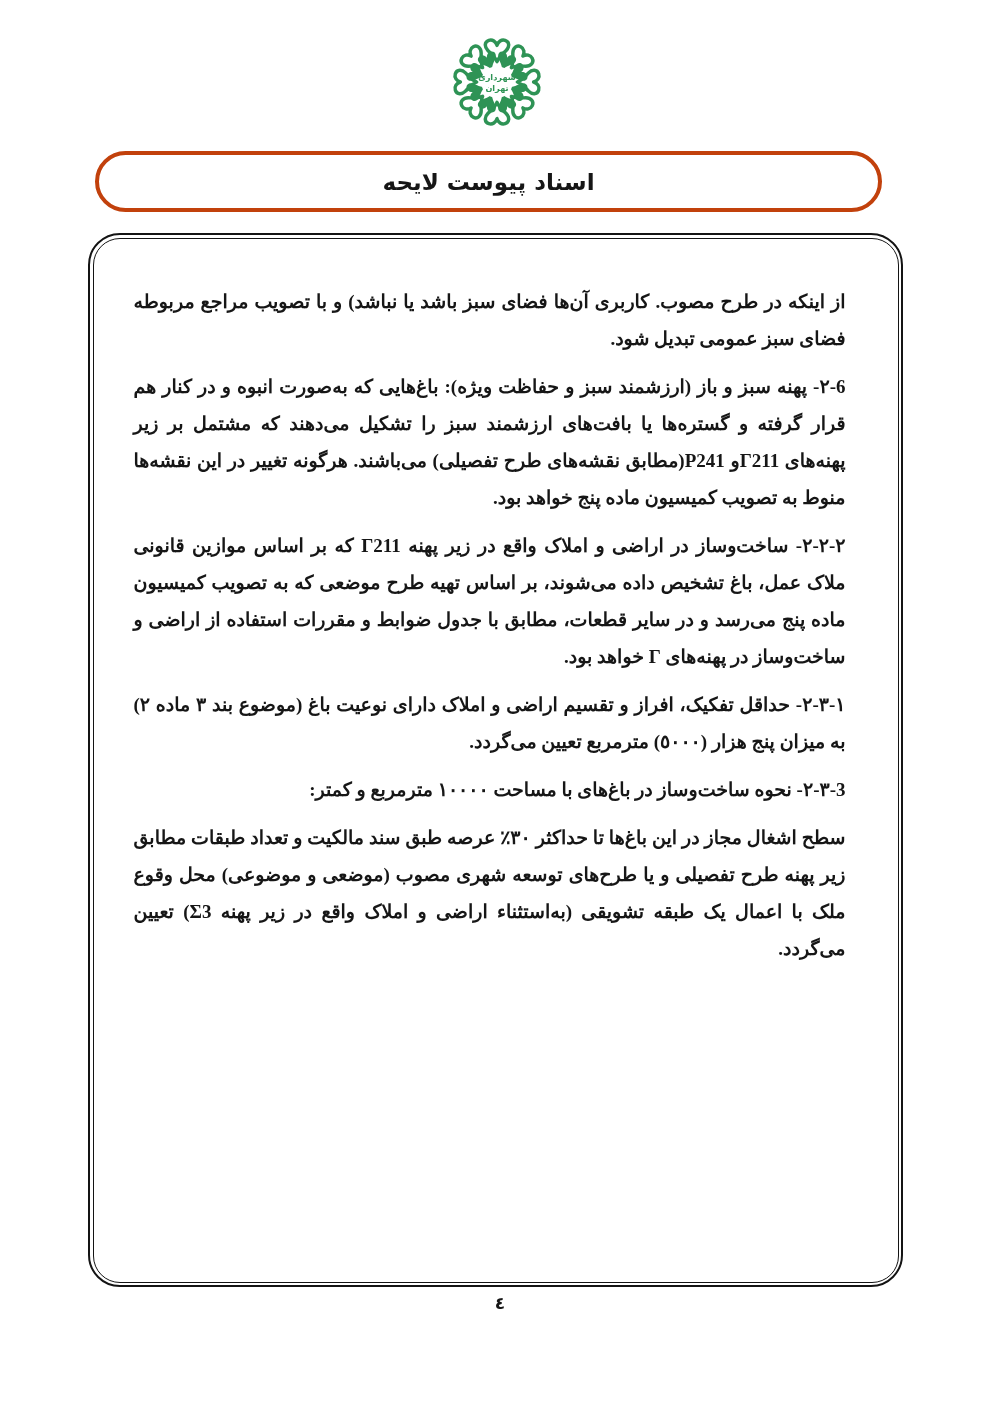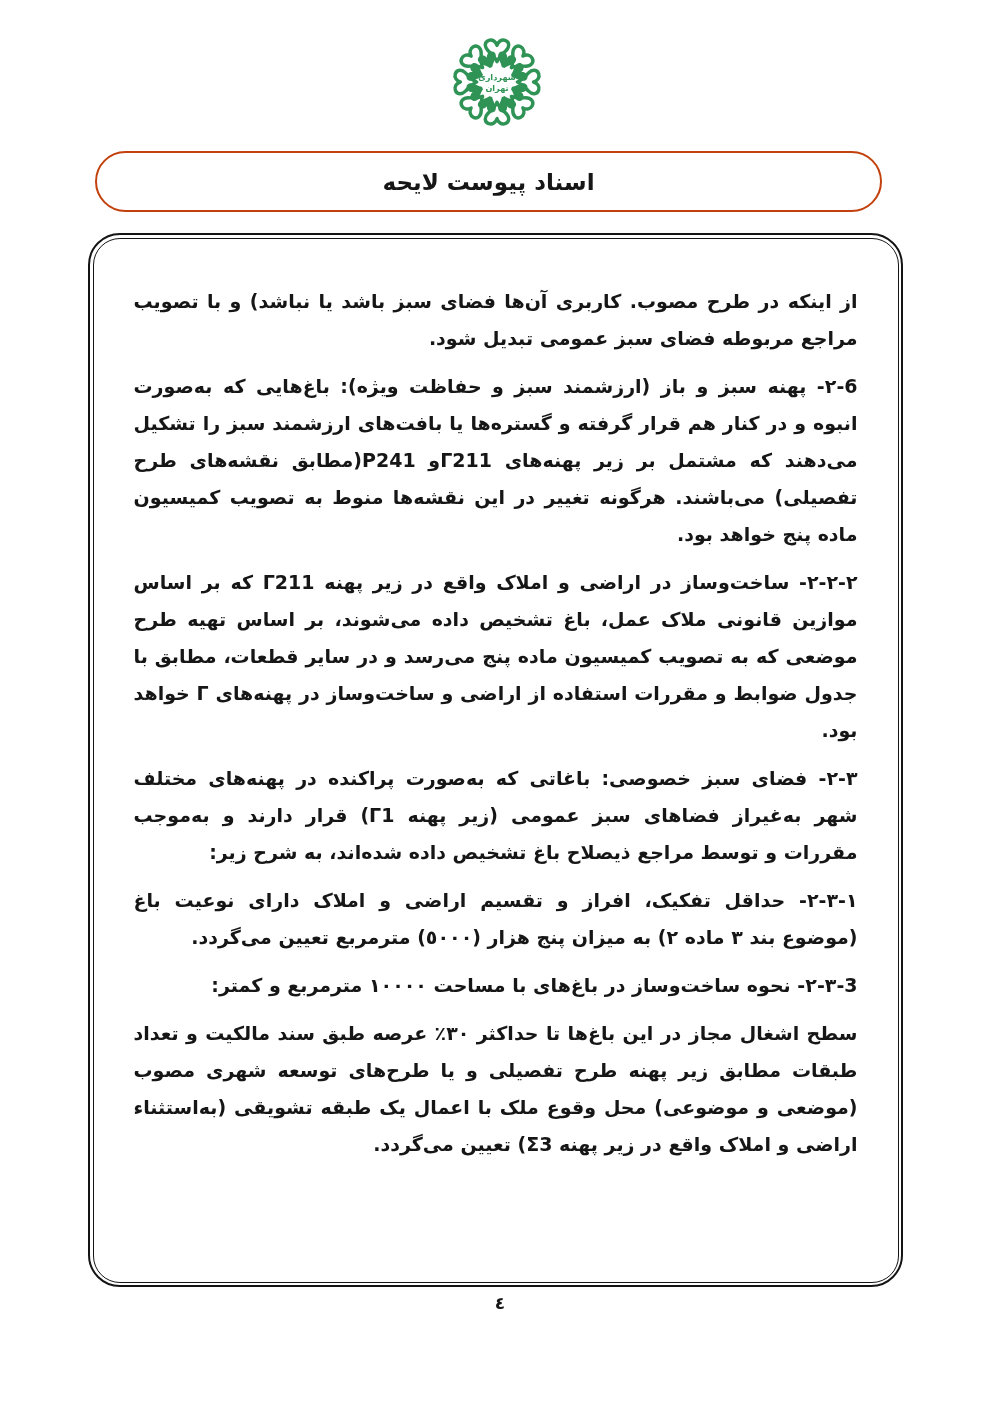--- a/index.html
+++ b/index.html
@@ -7,39 +7,39 @@
     width:1000px; height:1415px; background:#ffffff; position:relative;
     font-family:"DejaVu Sans", sans-serif; color:#161616;
   }
   .page { position:absolute; inset:0; overflow:hidden;border-radius:18px; }
 
   .logo { position:absolute; left:436px; top:18px; width:122px; height:128px; }
   .logo svg { width:100%; height:100%; }
 
   .banner {
     position:absolute; left:95px; top:151px; width:787px; height:61px;
-    border:2px solid #c2410c; border-radius:33px; box-sizing:border-box;
+    border:4px solid #c2410c; border-radius:33px; box-sizing:border-box;
     display:flex; align-items:center; justify-content:center;
   }
   .banner .title { font-size:23px; font-weight:bold; direction:rtl; }
 
   .frame {
     position:absolute; left:88px; top:233px; width:815px; height:1054px;
     border:2px solid #141414; border-radius:32px; box-sizing:border-box;
   }
   .frame-inner {
     position:absolute; inset:2.5px; border:1.5px solid #141414;
     border-radius:27px; overflow:hidden;
   }
   .doc-text {
     position:absolute; inset:0; padding:44px 40px 30px 40px;
     direction:rtl; unicode-bidi:plaintext; text-align:justify;
     font-size:19px; font-weight:bold; line-height:37px; overflow:hidden;
   }
-  .doc-text p { margin:0 0 11px 0; direction:rtl; }
+  .doc-text p { margin:0 12px 11px 0; direction:rtl;font-family:Liberation Serif, serif; }
 
   .pagenum {
     position:absolute; left:0; top:1293px; width:100%; text-align:center;
     font-size:17px; font-weight:bold;
   }
 </style>
 </head>
 <body>
 
 <div class="page">
@@ -78,21 +78,20 @@
   <div class="banner">
     <span class="title">اسناد پیوست لایحه</span>
   </div>
 
   <div class="frame">
     <div class="frame-inner">
       <div class="doc-text">
         <p>از اینکه در طرح مصوب. کاربری آن‌ها فضای سبز باشد یا نباشد) و با تصویب مراجع مربوطه فضای سبز عمومی تبدیل شود.</p>
         <p>6-٢- پهنه سبز و باز (ارزشمند سبز و حفاظت ویژه): باغ‌هایی که به‌صورت انبوه و در کنار هم قرار گرفته و گستره‌ها یا بافت‌های ارزشمند سبز را تشکیل می‌دهند که مشتمل بر زیر پهنه‌های Γ211و P241(مطابق نقشه‌های طرح تفصیلی) می‌باشند. هرگونه تغییر در این نقشه‌ها منوط به تصویب کمیسیون ماده پنج خواهد بود.</p>
         <p>٢-٢-٢- ساخت‌وساز در اراضی و املاک واقع در زیر پهنه Γ211 که بر اساس موازین قانونی ملاک عمل، باغ تشخیص داده می‌شوند، بر اساس تهیه طرح موضعی که به تصویب کمیسیون ماده پنج می‌رسد و در سایر قطعات، مطابق با جدول ضوابط و مقررات استفاده از اراضی و ساخت‌وساز در پهنه‌های Γ خواهد بود.</p>
-        <p>٣-٢- فضای سبز خصوصی: باغاتی که به‌صورت پراکنده در پهنه‌های مختلف شهر به‌غیراز فضاهای سبز عمومی (زیر پهنه Γ1) قرار دارند و به‌موجب مقررات و توسط مراجع ذیصلاح باغ تشخیص داده شده‌اند، به شرح زیر:</p>
         <p>١-٣-٢- حداقل تفکیک، افراز و تقسیم اراضی و املاک دارای نوعیت باغ (موضوع بند ٣ ماده ٢) به میزان پنج هزار (٥٠٠٠) مترمربع تعیین می‌گردد.</p>
         <p>3-٣-٢- نحوه ساخت‌وساز در باغ‌های با مساحت ١٠٠٠٠ مترمربع و کمتر:</p>
         <p>سطح اشغال مجاز در این باغ‌ها تا حداکثر ٣٠٪ عرصه طبق سند مالکیت و تعداد طبقات مطابق زیر پهنه طرح تفصیلی و یا طرح‌های توسعه شهری مصوب (موضعی و موضوعی) محل وقوع ملک با اعمال یک طبقه تشویقی (به‌استثناء اراضی و املاک واقع در زیر پهنه Σ3) تعیین می‌گردد.</p>
       </div>
     </div>
   </div>
 
   <div class="pagenum">٤</div>
 
 </div>

